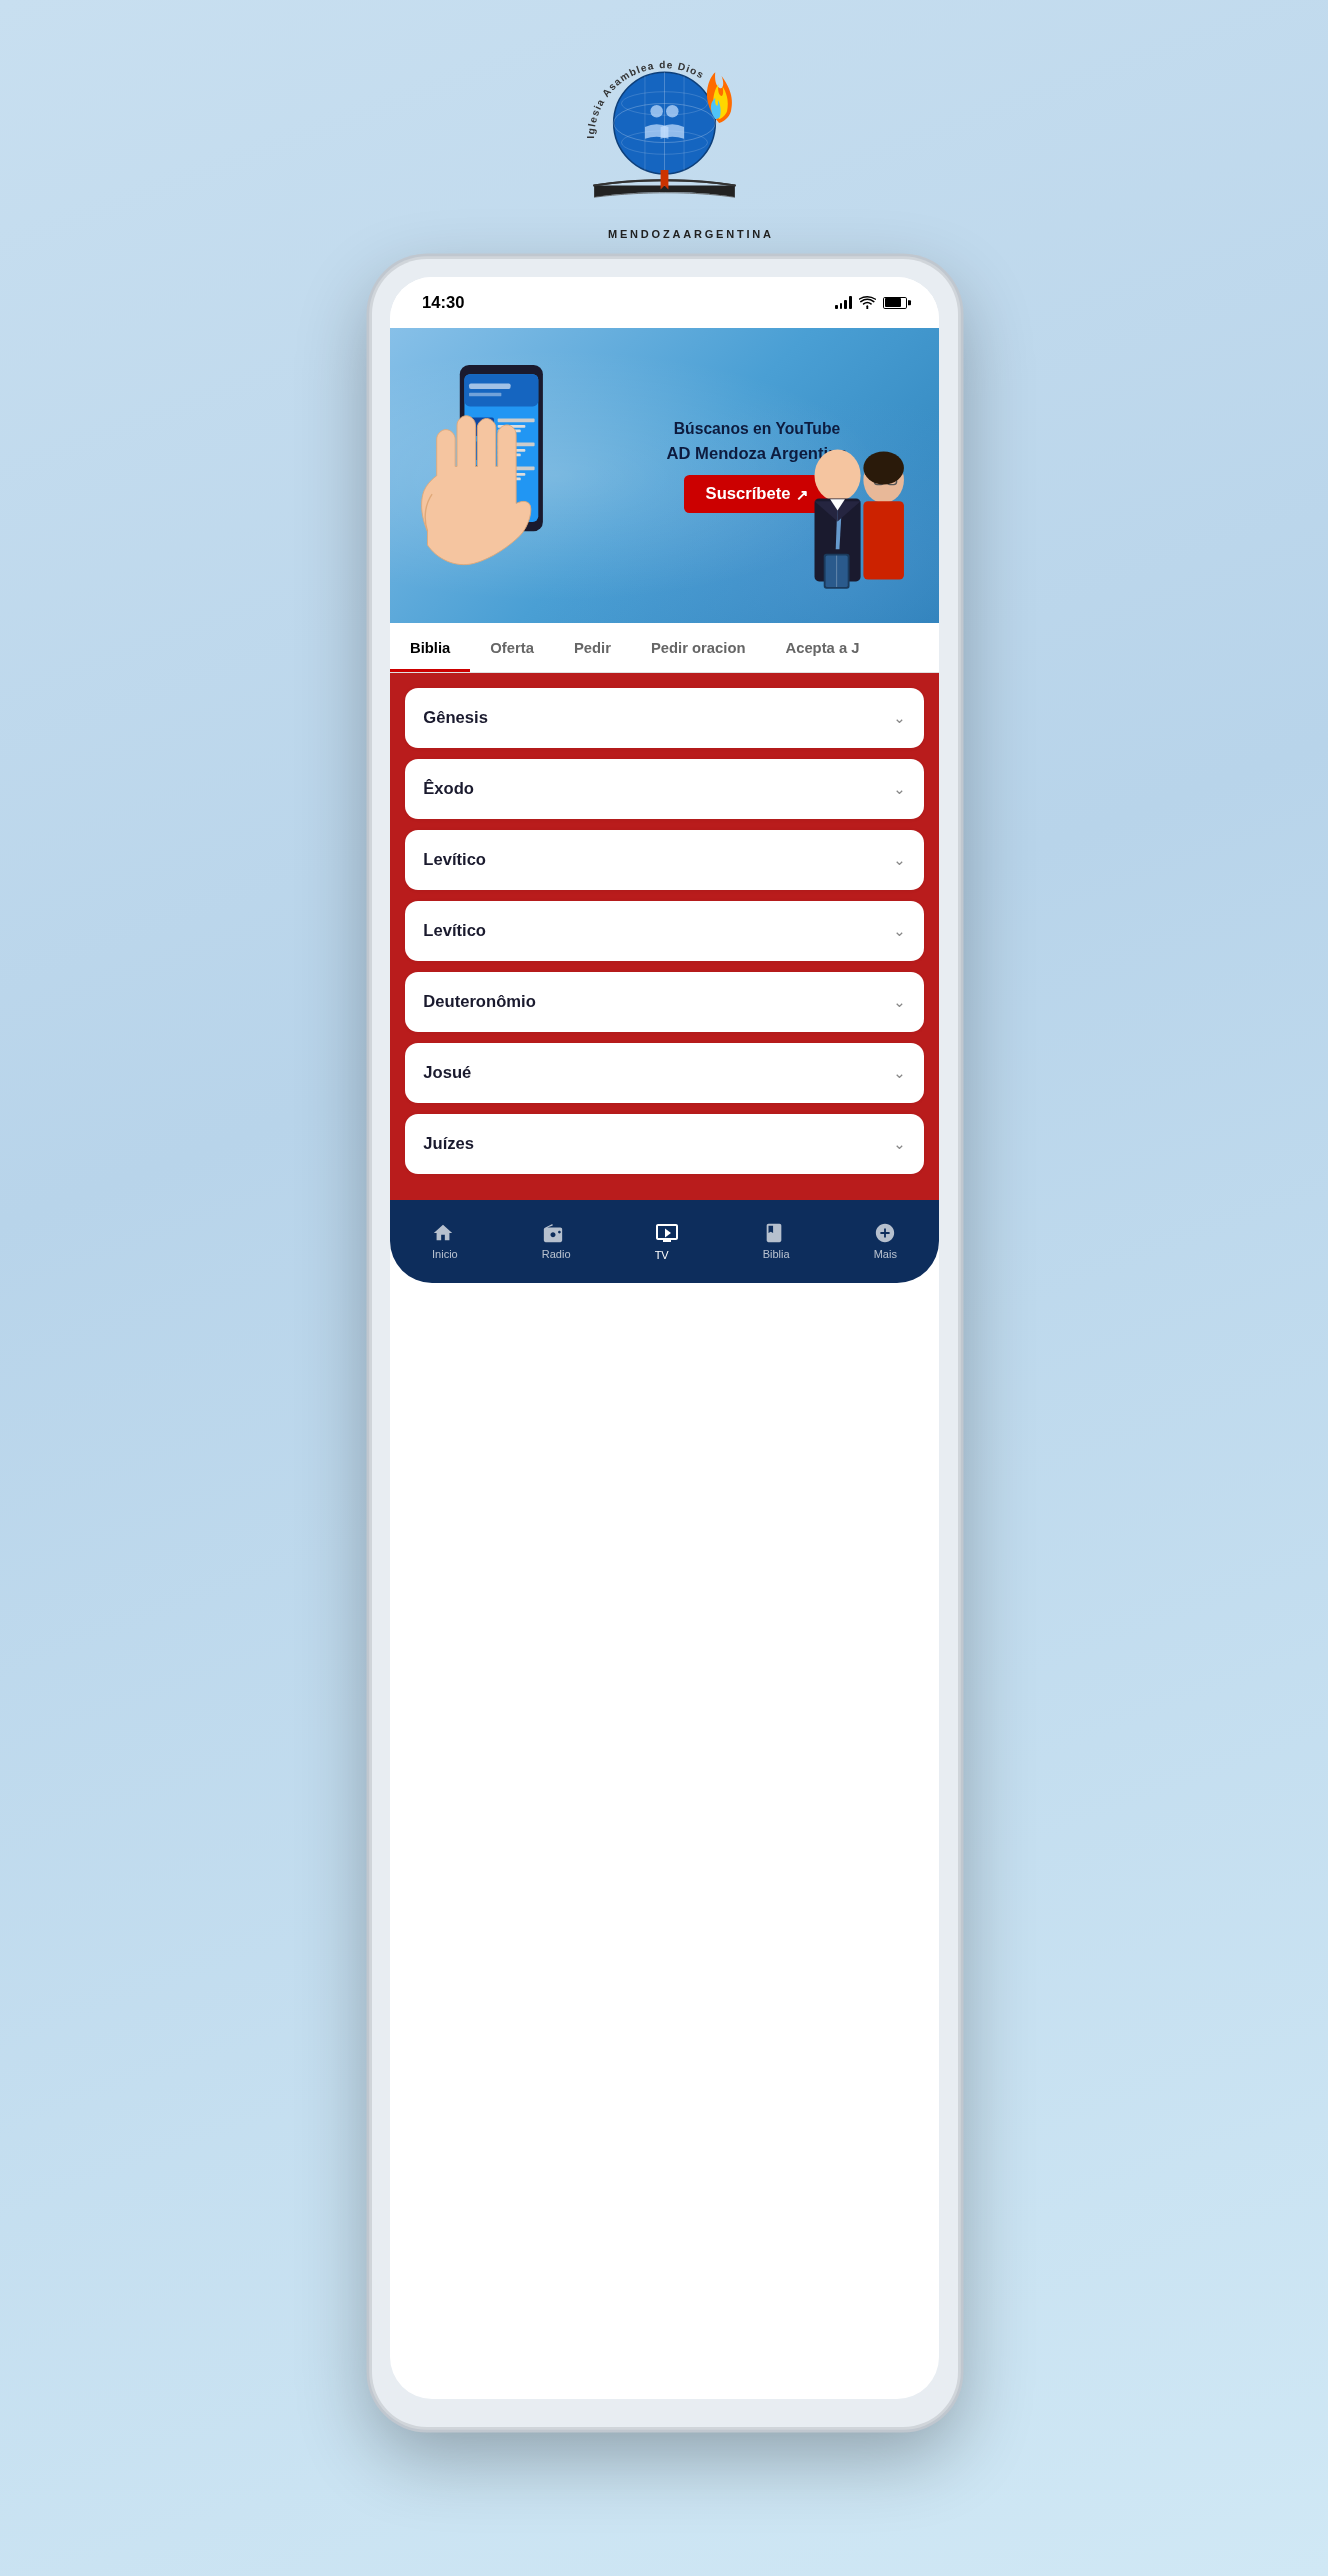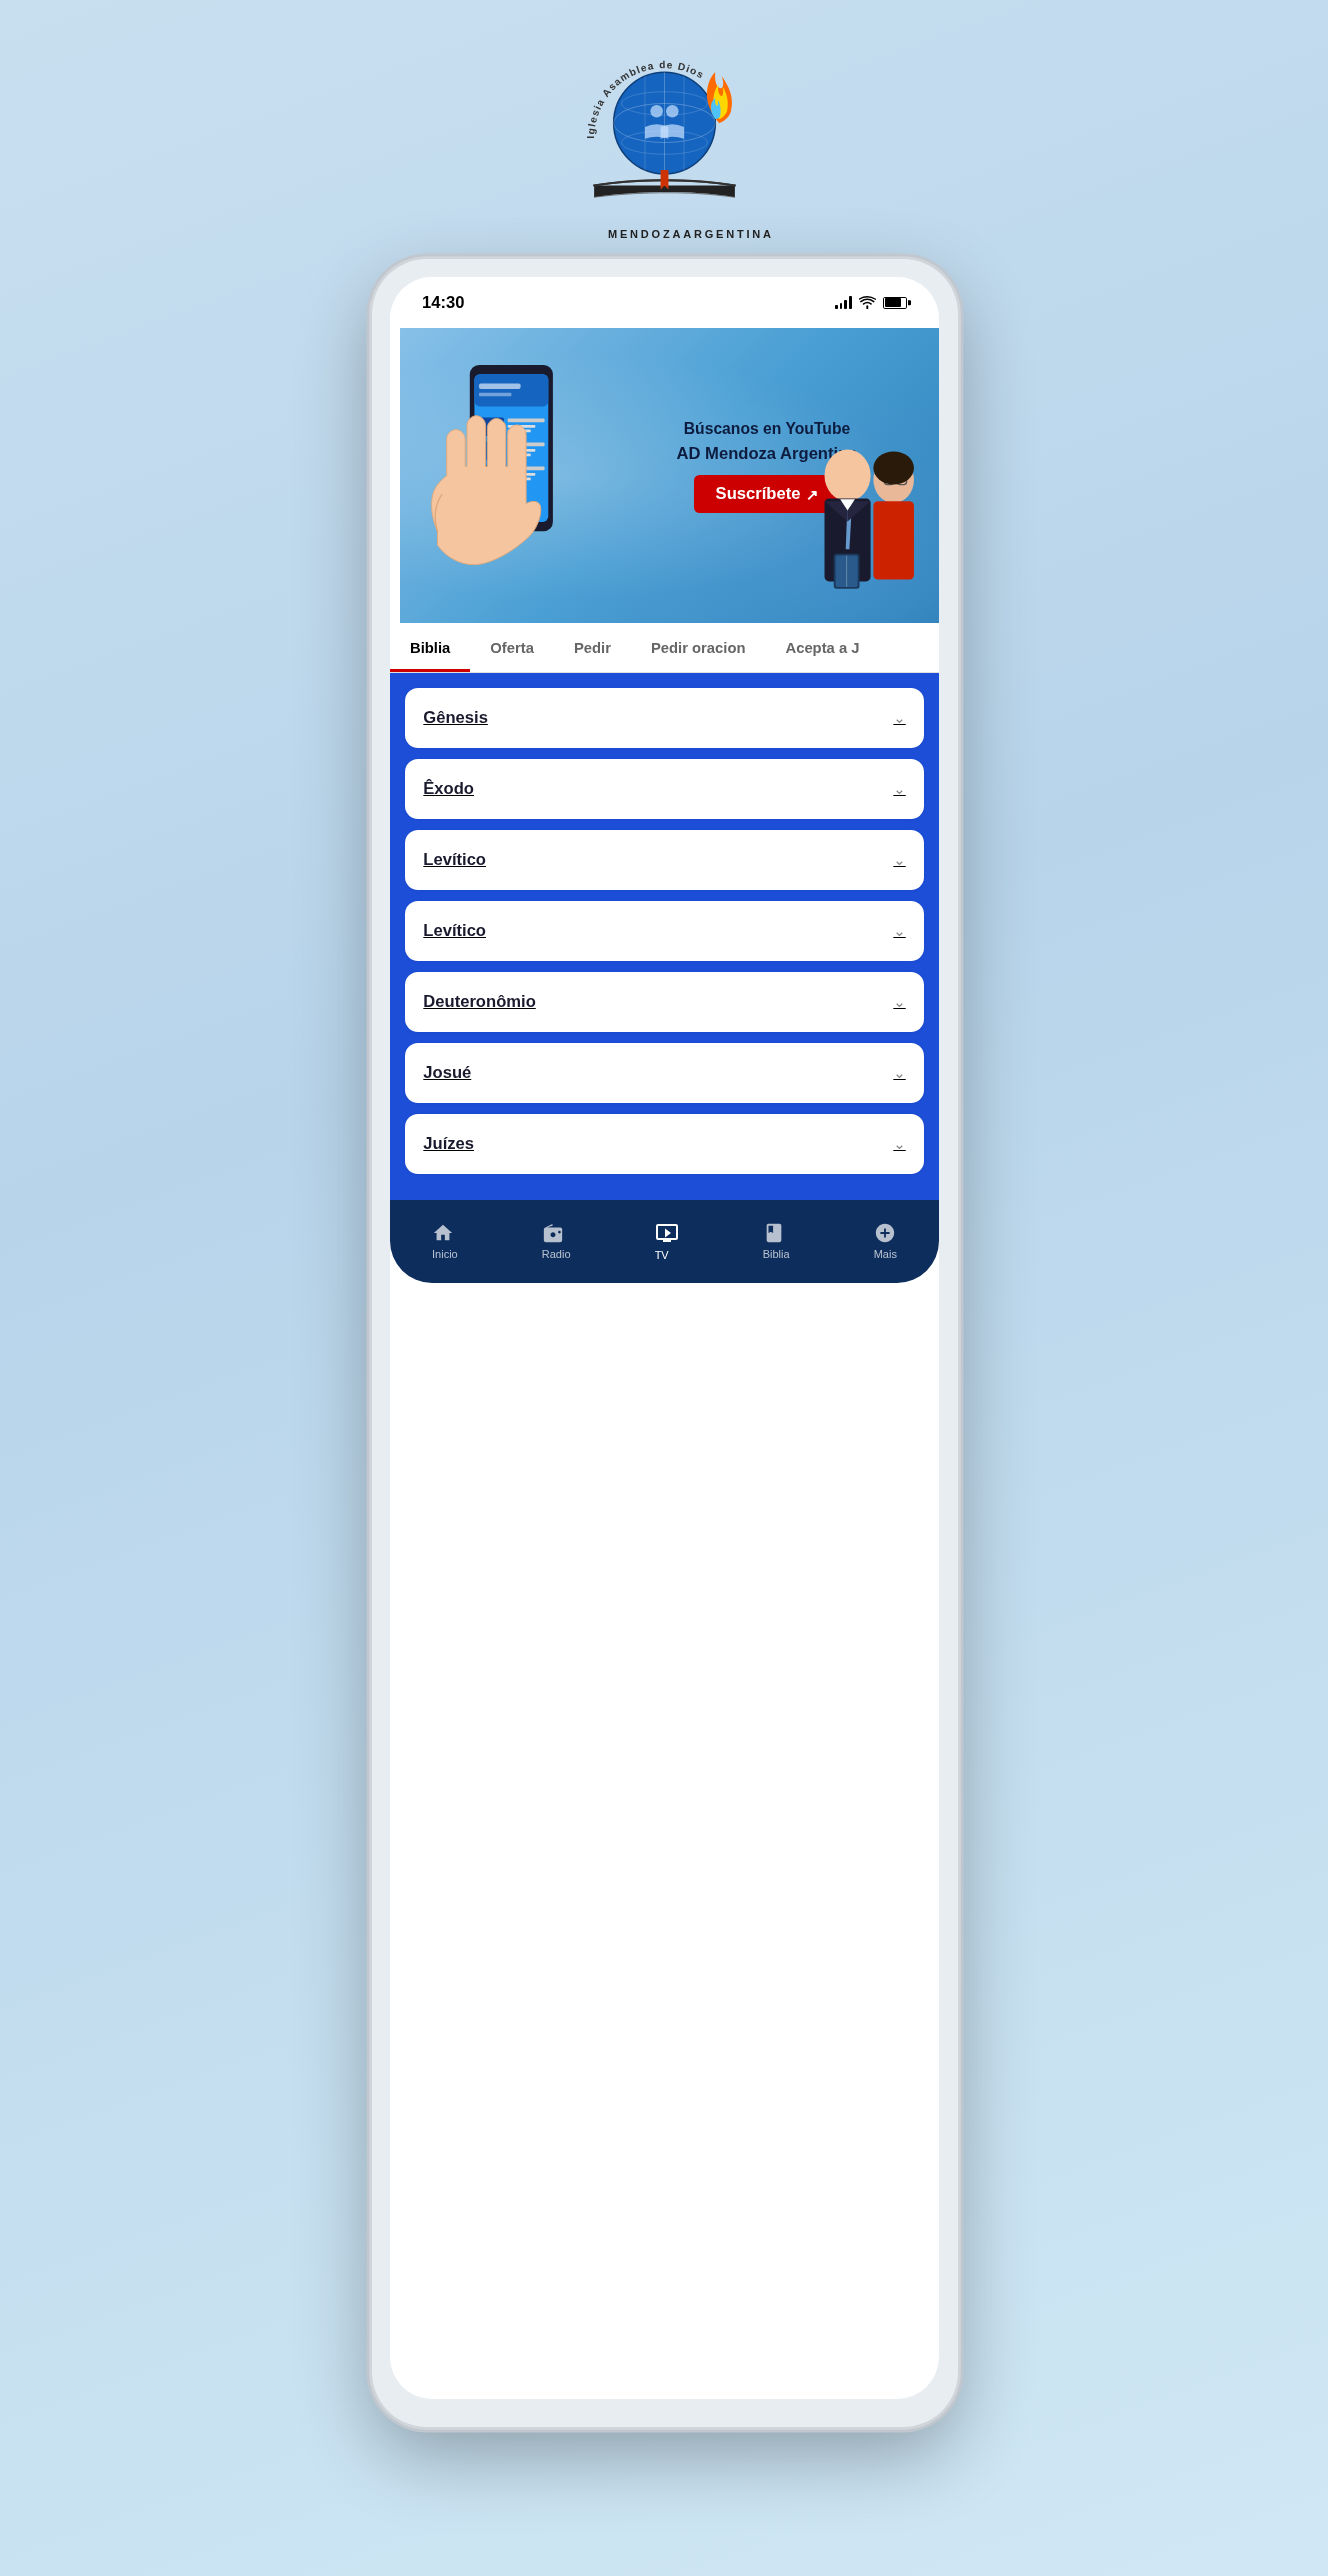--- a/index.html
+++ b/index.html
@@ -71,21 +71,20 @@
       border-radius: 0 0 18.5px 18.5px;
     }
 
     
     .banner {
       width: 100%;
       height: 295px;
       background: linear-gradient(135deg, #87c0e8 0%, #4a9fd4 50%, #2a7fb8 100%);
       position: relative;
       overflow: hidden;
-      margin-left: 10px;
     }
 
     .banner-bg-shapes {
       position: absolute;
       width: 100%;
       height: 100%;
       background:
         radial-gradient(ellipse at 30% 50%, rgba(255,255,255,0.2) 0%, transparent 60%),
         radial-gradient(ellipse at 80% 80%, rgba(100,160,220,0.3) 0%, transparent 50%);
     }
@@ -151,24 +150,23 @@
       position: absolute;
       bottom: 0;
       left: 0;
       width: 100%;
       height: 2.8px;
       background: #cc0000;
     }
 
     
     .bible-list {
-      background: #1d4ed8;
+      background: #b91c1c;
       padding: 14.8px;
       flex: 1;
-      text-decoration: underline;
     }
 
     .bible-item {
       background: #fff;
       border-radius: 13px;
       padding: 20px 18.5px;
       margin-bottom: 11px;
       display: flex;
       align-items: center;
       justify-content: space-between;

